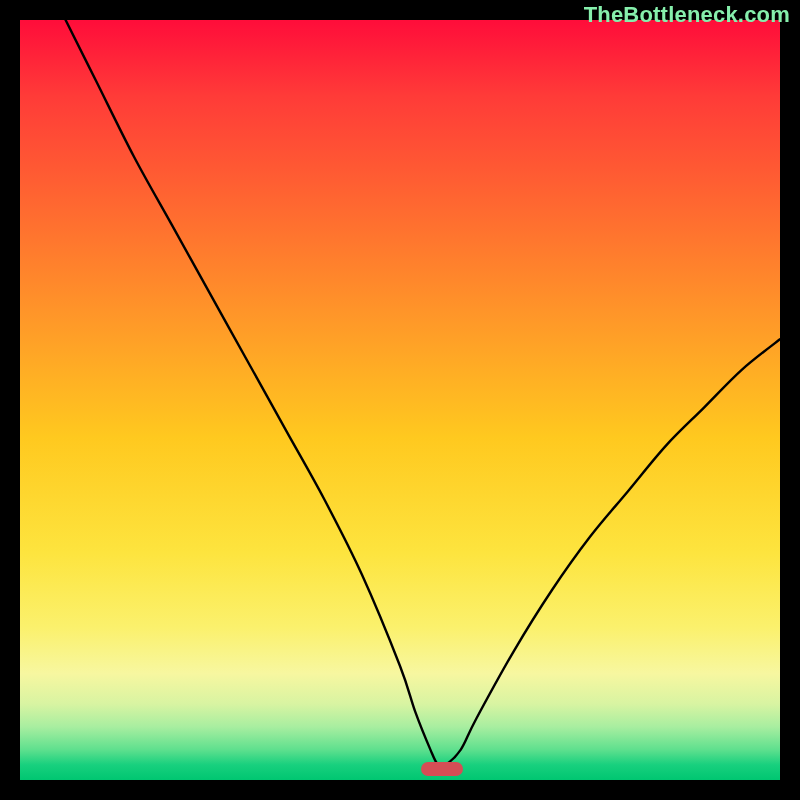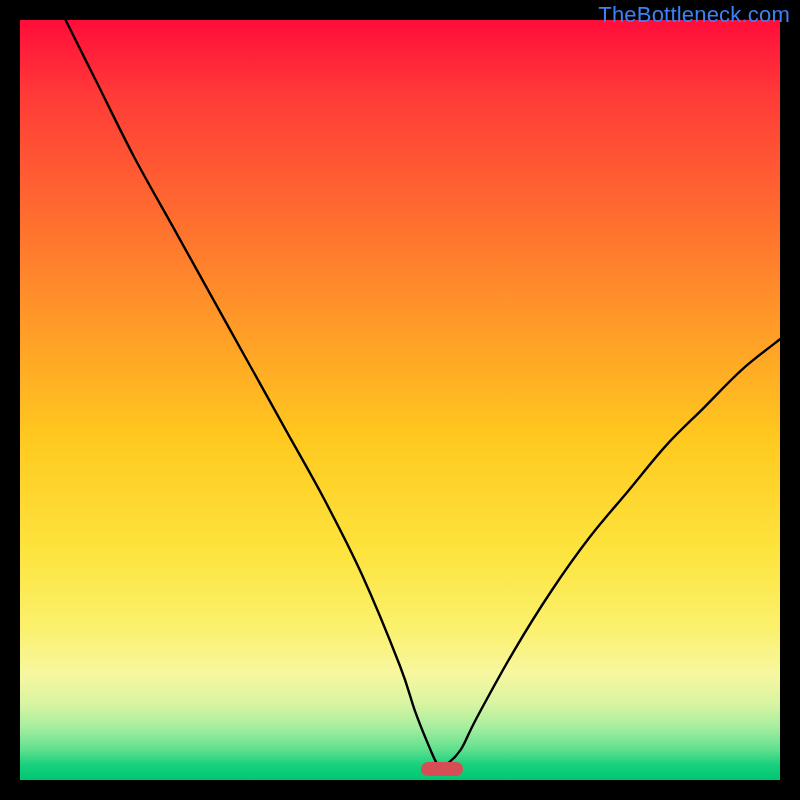--- a/index.html
+++ b/index.html
@@ -14,23 +14,23 @@
   .frame {
     position: relative;
     width: 800px;
     height: 800px;
     background: #000;
   }
   .watermark {
     position: absolute;
     top: 2px;
     right: 10px;
-    color: #3b82f6;
+    color: #86efac;
     font-size: 22px;
-    font-weight: 400;
+    font-weight: 700;
     letter-spacing: 0.2px;
     z-index: 5;
   }
   .plot-area {
     position: absolute;
     left: 20px;
     top: 20px;
     width: 760px;
     height: 760px;
     overflow: hidden;

